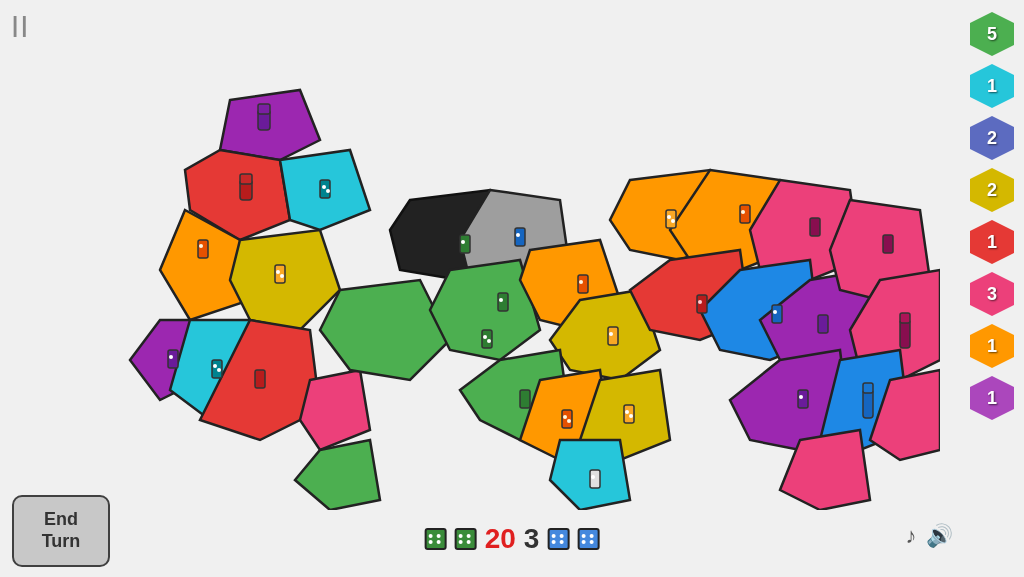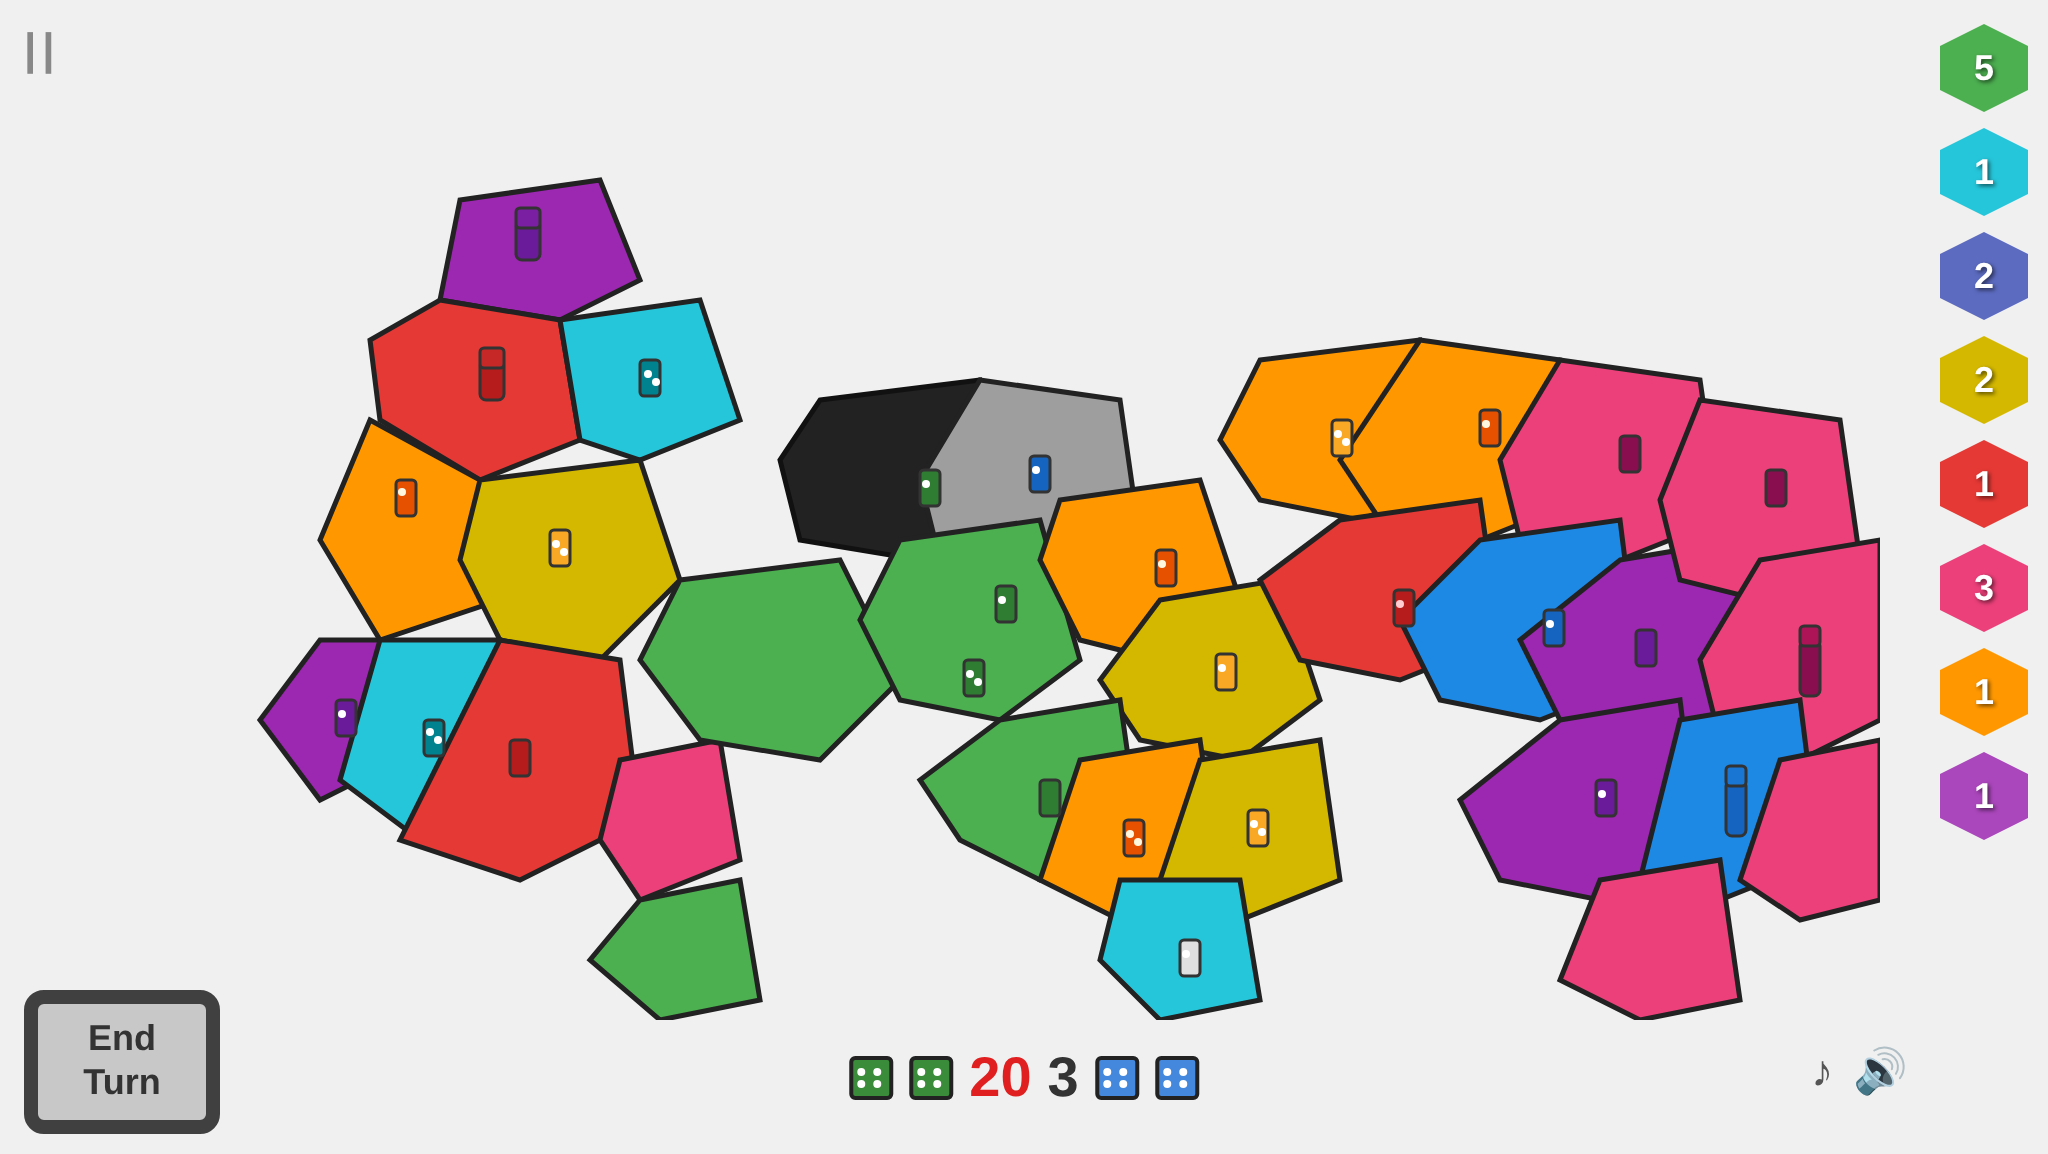--- a/index.html
+++ b/index.html
@@ -25,21 +25,21 @@
     }
 
     
     #end-turn-btn {
       position: absolute;
       bottom: 10px;
       left: 12px;
       width: 98px;
       height: 72px;
       background: #c8c8c8;
-      border: 7px solid #404040;
+      border: 2px solid #404040;
       border-radius: 10px;
       font-size: 18px;
       font-weight: bold;
       color: #333;
       cursor: pointer;
       display: flex;
       align-items: center;
       justify-content: center;
       text-align: center;
       line-height: 1.2;

